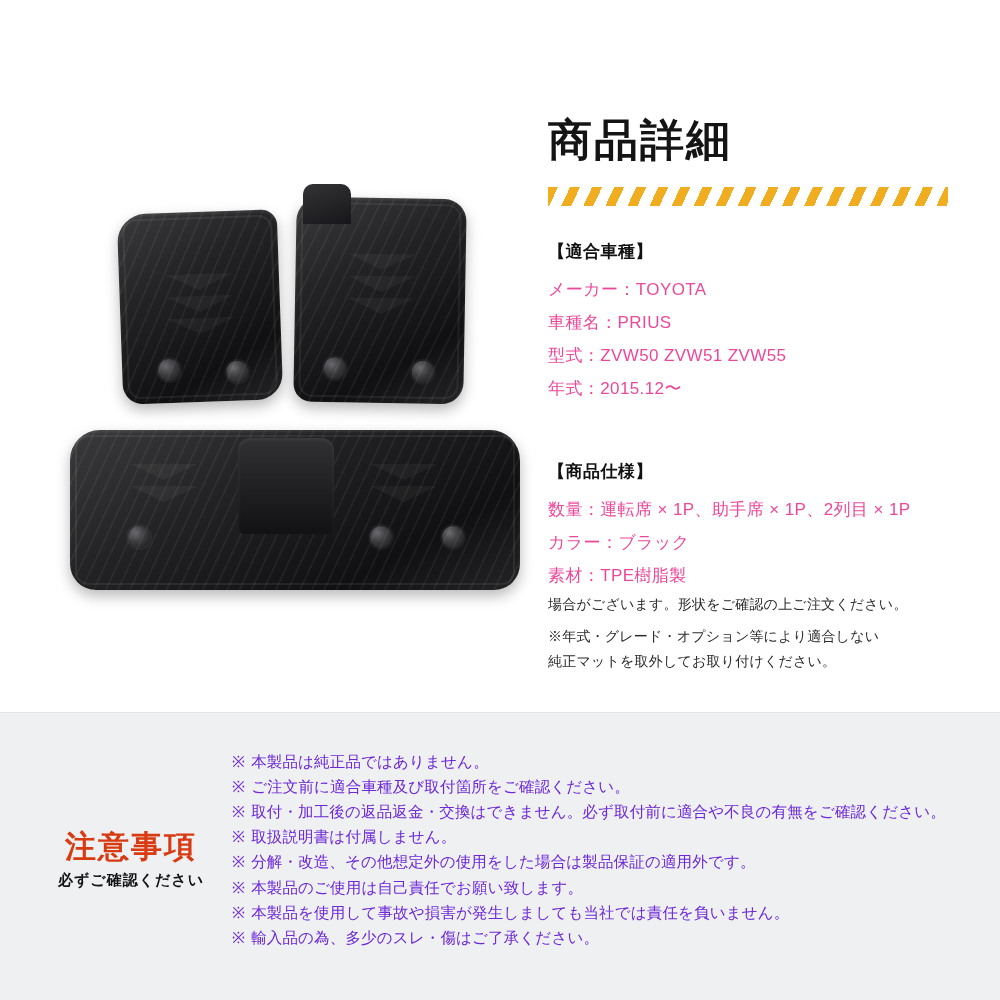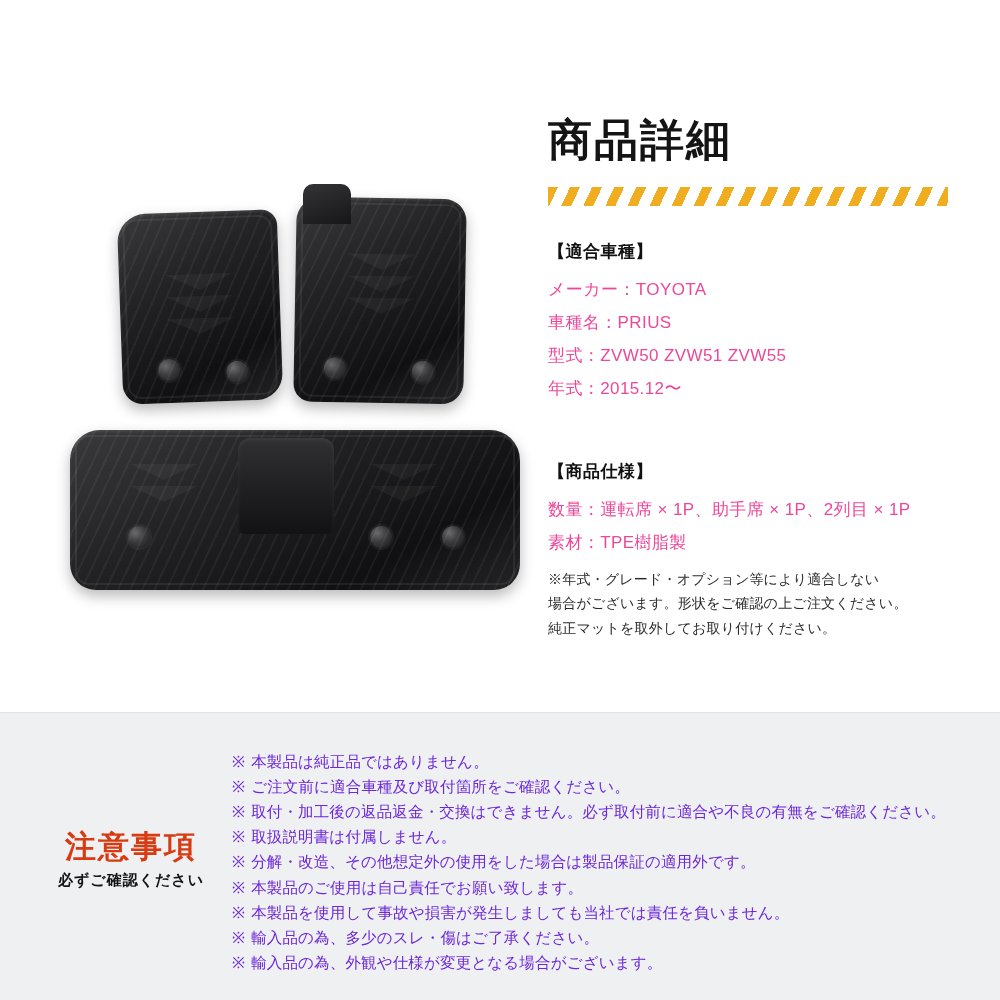--- a/index.html
+++ b/index.html
@@ -229,40 +229,40 @@
         <div class="spec-line">車種名：PRIUS</div>
         <div class="spec-line">型式：ZVW50 ZVW51 ZVW55</div>
         <div class="spec-line">年式：2015.12〜</div>
       </div>
 
       <div class="gap-m"></div>
 
       <div class="spec-block">
         <div class="spec-head">【商品仕様】</div>
         <div class="spec-line">数量：運転席 × 1P、助手席 × 1P、2列目 × 1P</div>
+        <div class="spec-line">カラー：ブラック</div>
         <div class="spec-line">素材：TPE樹脂製</div>
+        <div class="note-line">場合がございます。形状をご確認の上ご注文ください。</div>
         <div class="note-line" style="margin-top:8px;">※年式・グレード・オプション等により適合しない</div>
-        <div class="note-line">場合がございます。形状をご確認の上ご注文ください。</div>
         <div class="note-line">純正マットを取外してお取り付けください。</div>
       </div>
     </div>
   </div>
 
   <div class="bottom">
     <div class="caution-label">
       <div class="caution-title">注意事項</div>
       <div class="caution-sub">必ずご確認ください</div>
     </div>
 
     <div class="caution-list">
       <div class="caution-item"><span class="mark">※</span><span>本製品は純正品ではありません。</span></div>
       <div class="caution-item"><span class="mark">※</span><span>ご注文前に適合車種及び取付箇所をご確認ください。</span></div>
       <div class="caution-item"><span class="mark">※</span><span>取付・加工後の返品返金・交換はできません。必ず取付前に適合や不良の有無をご確認ください。</span></div>
       <div class="caution-item"><span class="mark">※</span><span>取扱説明書は付属しません。</span></div>
       <div class="caution-item"><span class="mark">※</span><span>分解・改造、その他想定外の使用をした場合は製品保証の適用外です。</span></div>
       <div class="caution-item"><span class="mark">※</span><span>本製品のご使用は自己責任でお願い致します。</span></div>
       <div class="caution-item"><span class="mark">※</span><span>本製品を使用して事故や損害が発生しましても当社では責任を負いません。</span></div>
       <div class="caution-item"><span class="mark">※</span><span>輸入品の為、多少のスレ・傷はご了承ください。</span></div>
-      <div class="caution-item"><span class="mark">※</span><span>輸入品の為、外観や仕様が変更となる場合がございます。</span></div>
     </div>
   </div>
 
 </div>
 
 </body></html>

